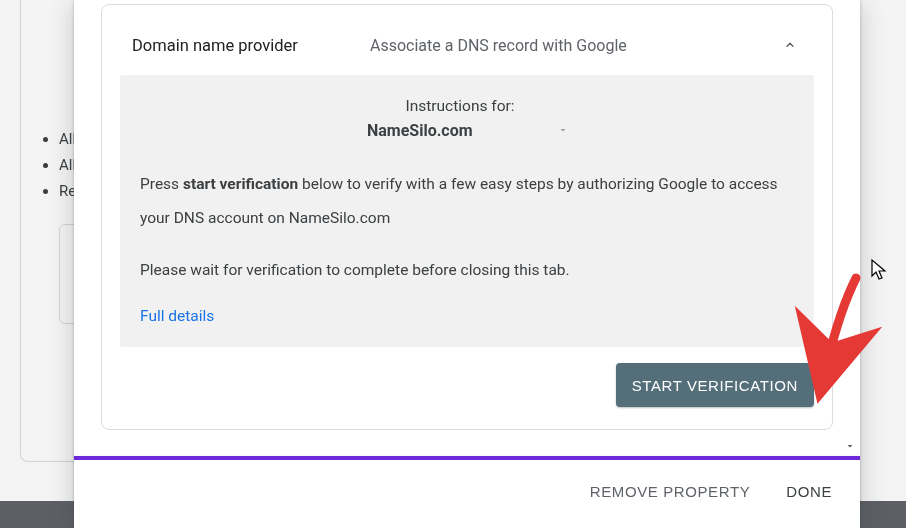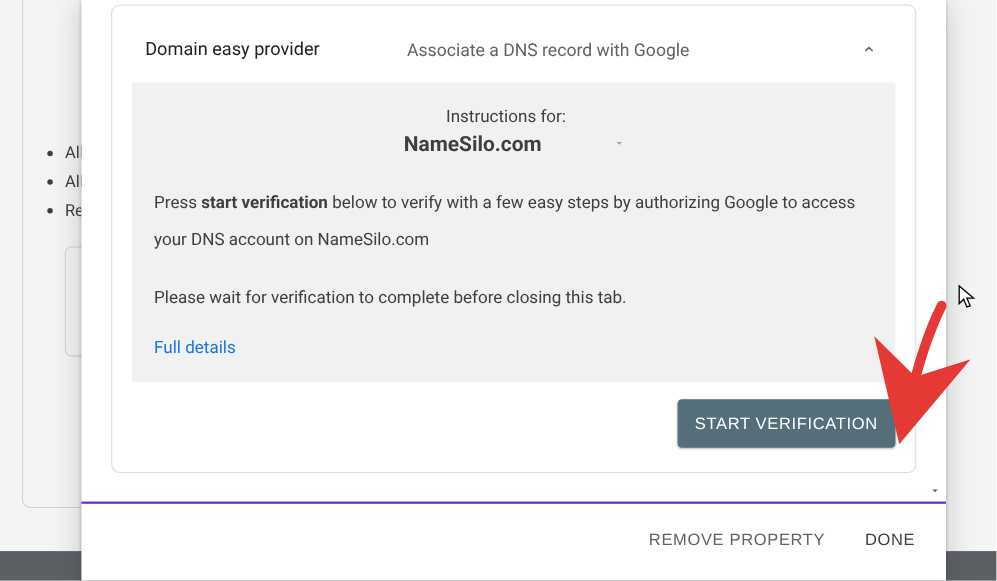--- a/index.html
+++ b/index.html
@@ -110,21 +110,21 @@
   .instr-label { margin-right: 14px; }
   .dropdown {
     display: inline-flex;
     align-items: center;
     min-width: 208px;
     height: 30px;
     padding: 0 2px 0 4px;
     cursor: pointer;
     color: #3c4043;
   }
-  .dropdown .dd-text { font-weight: 700; font-size: 19px; }
+  .dropdown .dd-text { font-weight: 700; font-size: 16px; }
   .dropdown .dd-caret { margin-left: auto; color: #9aa0a6; display:flex; align-items:center;}
   .panel p {
     margin-top: 22px;
     font-size: 15.5px;
     line-height: 34px;
     color: #3c4043;
   }
   .panel p + p { margin-top: 18px; }
   .panel a.full {
     display: inline-block;
@@ -155,21 +155,21 @@
   .sb-down {
     position: absolute;
     right: 2px; bottom: 2px;
     width: 16px; height: 16px;
     display: flex; align-items:center; justify-content:center;
     color: #5f6368;
   }
   
   .dialog-footer {
     height: 72px;
-    border-top: 2px solid #6d28d9;
+    border-top: 4px solid #6d28d9;
     display: flex;
     align-items: center;
     justify-content: flex-end;
     padding: 0 20px 6px 20px;
     gap: 20px;
     box-shadow: 0 -1px 2px rgba(0,0,0,.04);
   }
   .flat-btn {
     background: none;
     border: none;
@@ -206,21 +206,21 @@
   </ul>
   <div class="bg-box"></div>
 </div>
 <div class="bg-shadow"></div>
 <div class="scrim"></div>
 
 <div class="dialog">
   <div class="dialog-body">
     <div class="card">
       <div class="card-header">
-        <div class="card-title">Domain easy provider</div>
+        <div class="card-title">Domain name provider</div>
         <div class="card-sub">Associate a DNS record with Google</div>
         <div class="caret">
           <svg width="14" height="14" viewBox="0 0 24 24">
               <path d="M7 14l5-5 5 5" fill="none" stroke="#5f6368" stroke-width="2.4" stroke-linecap="round" stroke-linejoin="round"></path>
             </svg>
         </div>
       </div>
 
       <div class="panel">
         <div class="instr-row">

